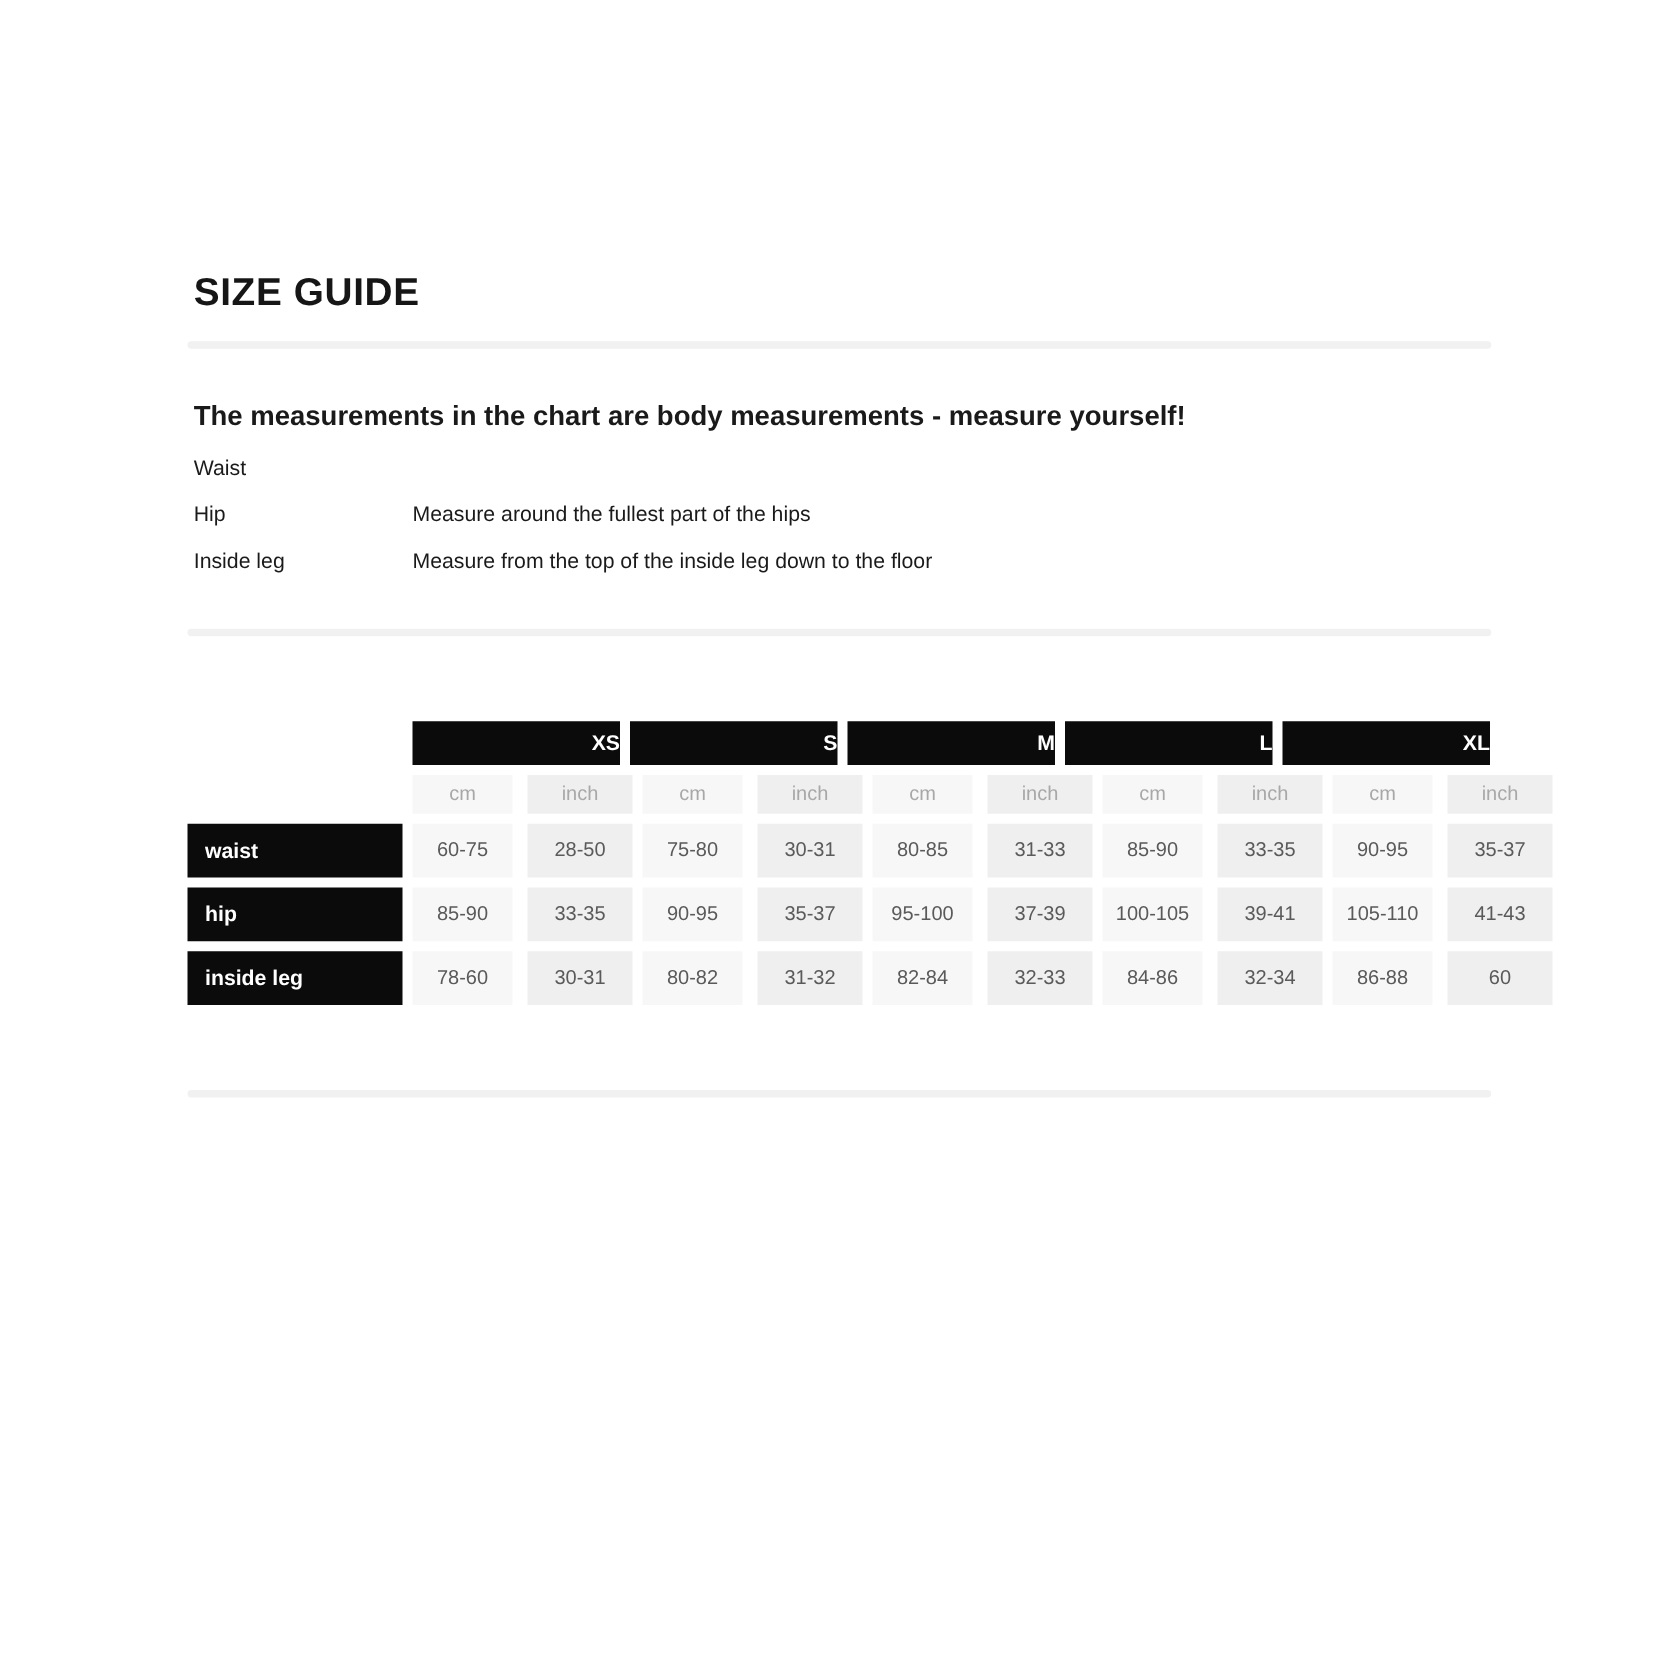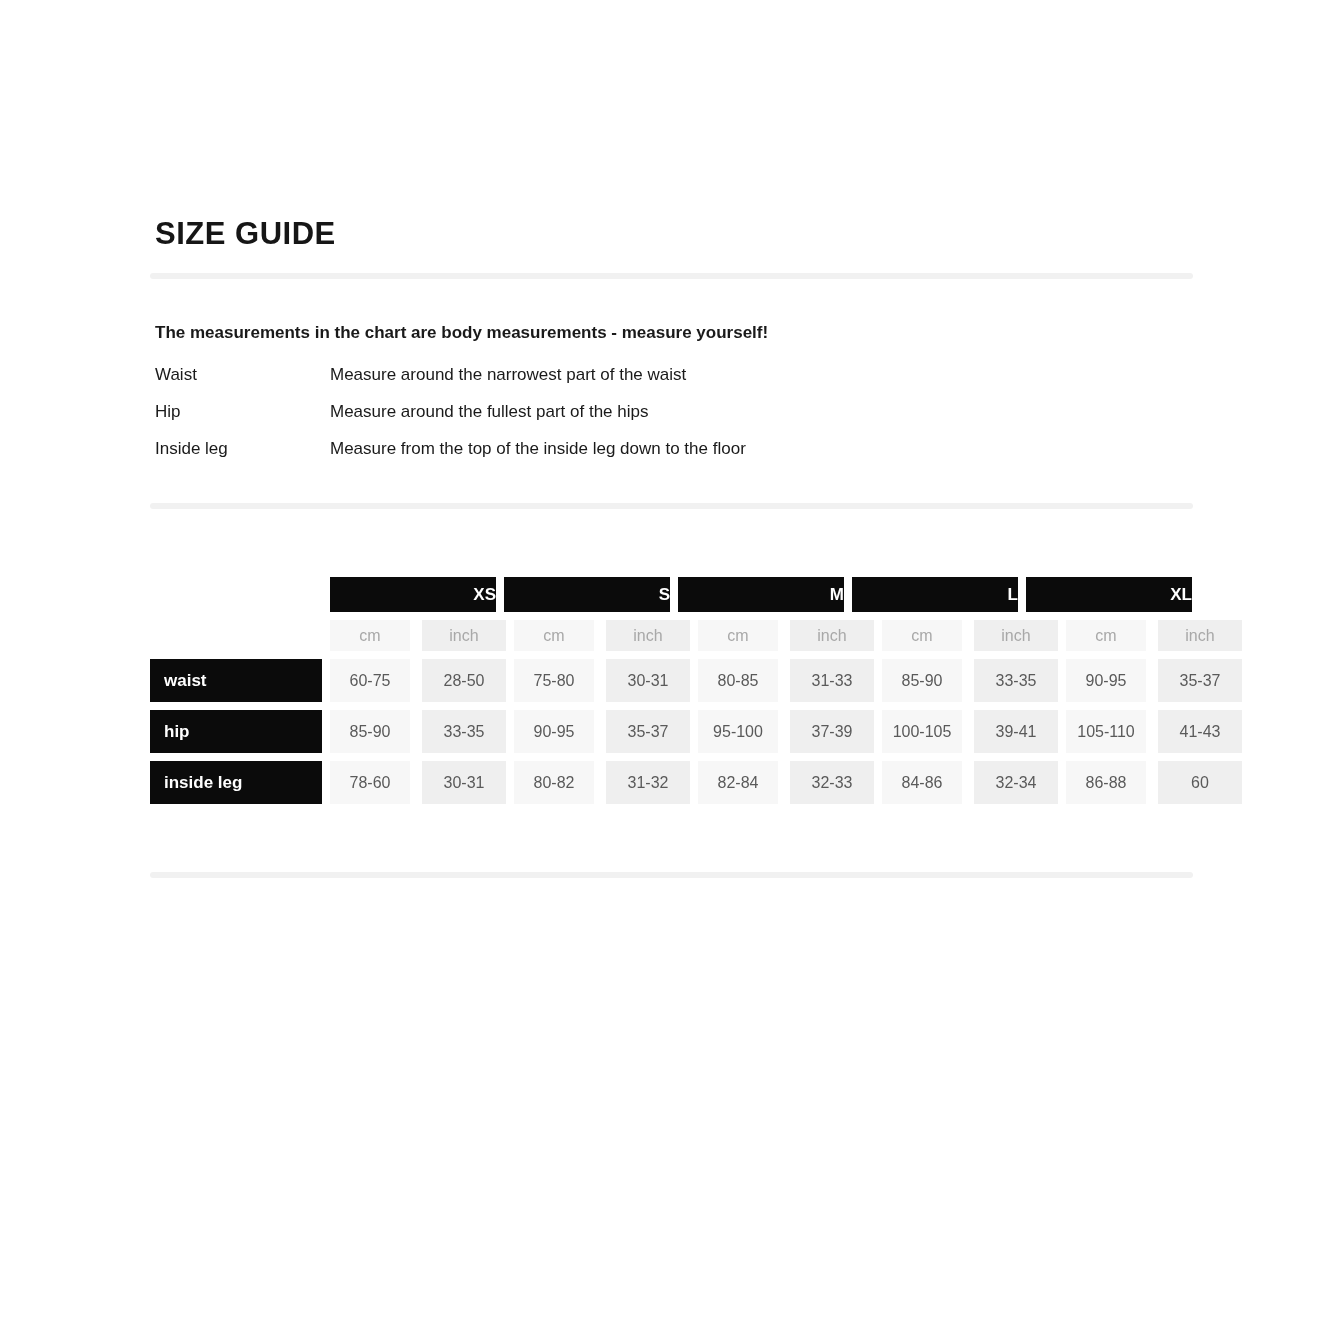--- a/index.html
+++ b/index.html
@@ -32,21 +32,21 @@
   .divider {
     height: 6px;
     background: var(--divider, #f1f1f1);
     border-radius: 3px;
   }
   .divider-1 { margin-top: 21px; }
   .divider-2 { margin-top: 43px; }
   .divider-3 { margin-top: 68px; }
   .intro-text {
     margin: 43px 0 0 5px;
-    font-size: 17px;
+    font-size: 22px;
     line-height: 22px;
     font-weight: bold;
     color: #1a1a1a;
   }
   .instructions {
     margin: 20px 0 0 5px;
   }
   .instruction-row {
     display: flex;
     margin-bottom: 15px;
@@ -126,21 +126,20 @@
 
     <h1 class="page-title">SIZE GUIDE</h1>
 
     <div class="divider divider-1"></div>
 
     <p class="intro-text">The measurements in the chart are body measurements - measure yourself!</p>
 
     <div class="instructions">
       <div class="instruction-row">
         <span class="instruction-label">Waist</span>
-        <span class="instruction-desc">Measure around the narrowest part of the waist</span>
       </div>
       <div class="instruction-row">
         <span class="instruction-label">Hip</span>
         <span class="instruction-desc">Measure around the fullest part of the hips</span>
       </div>
       <div class="instruction-row">
         <span class="instruction-label">Inside leg</span>
         <span class="instruction-desc">Measure from the top of the inside leg down to the floor</span>
       </div>
     </div>

